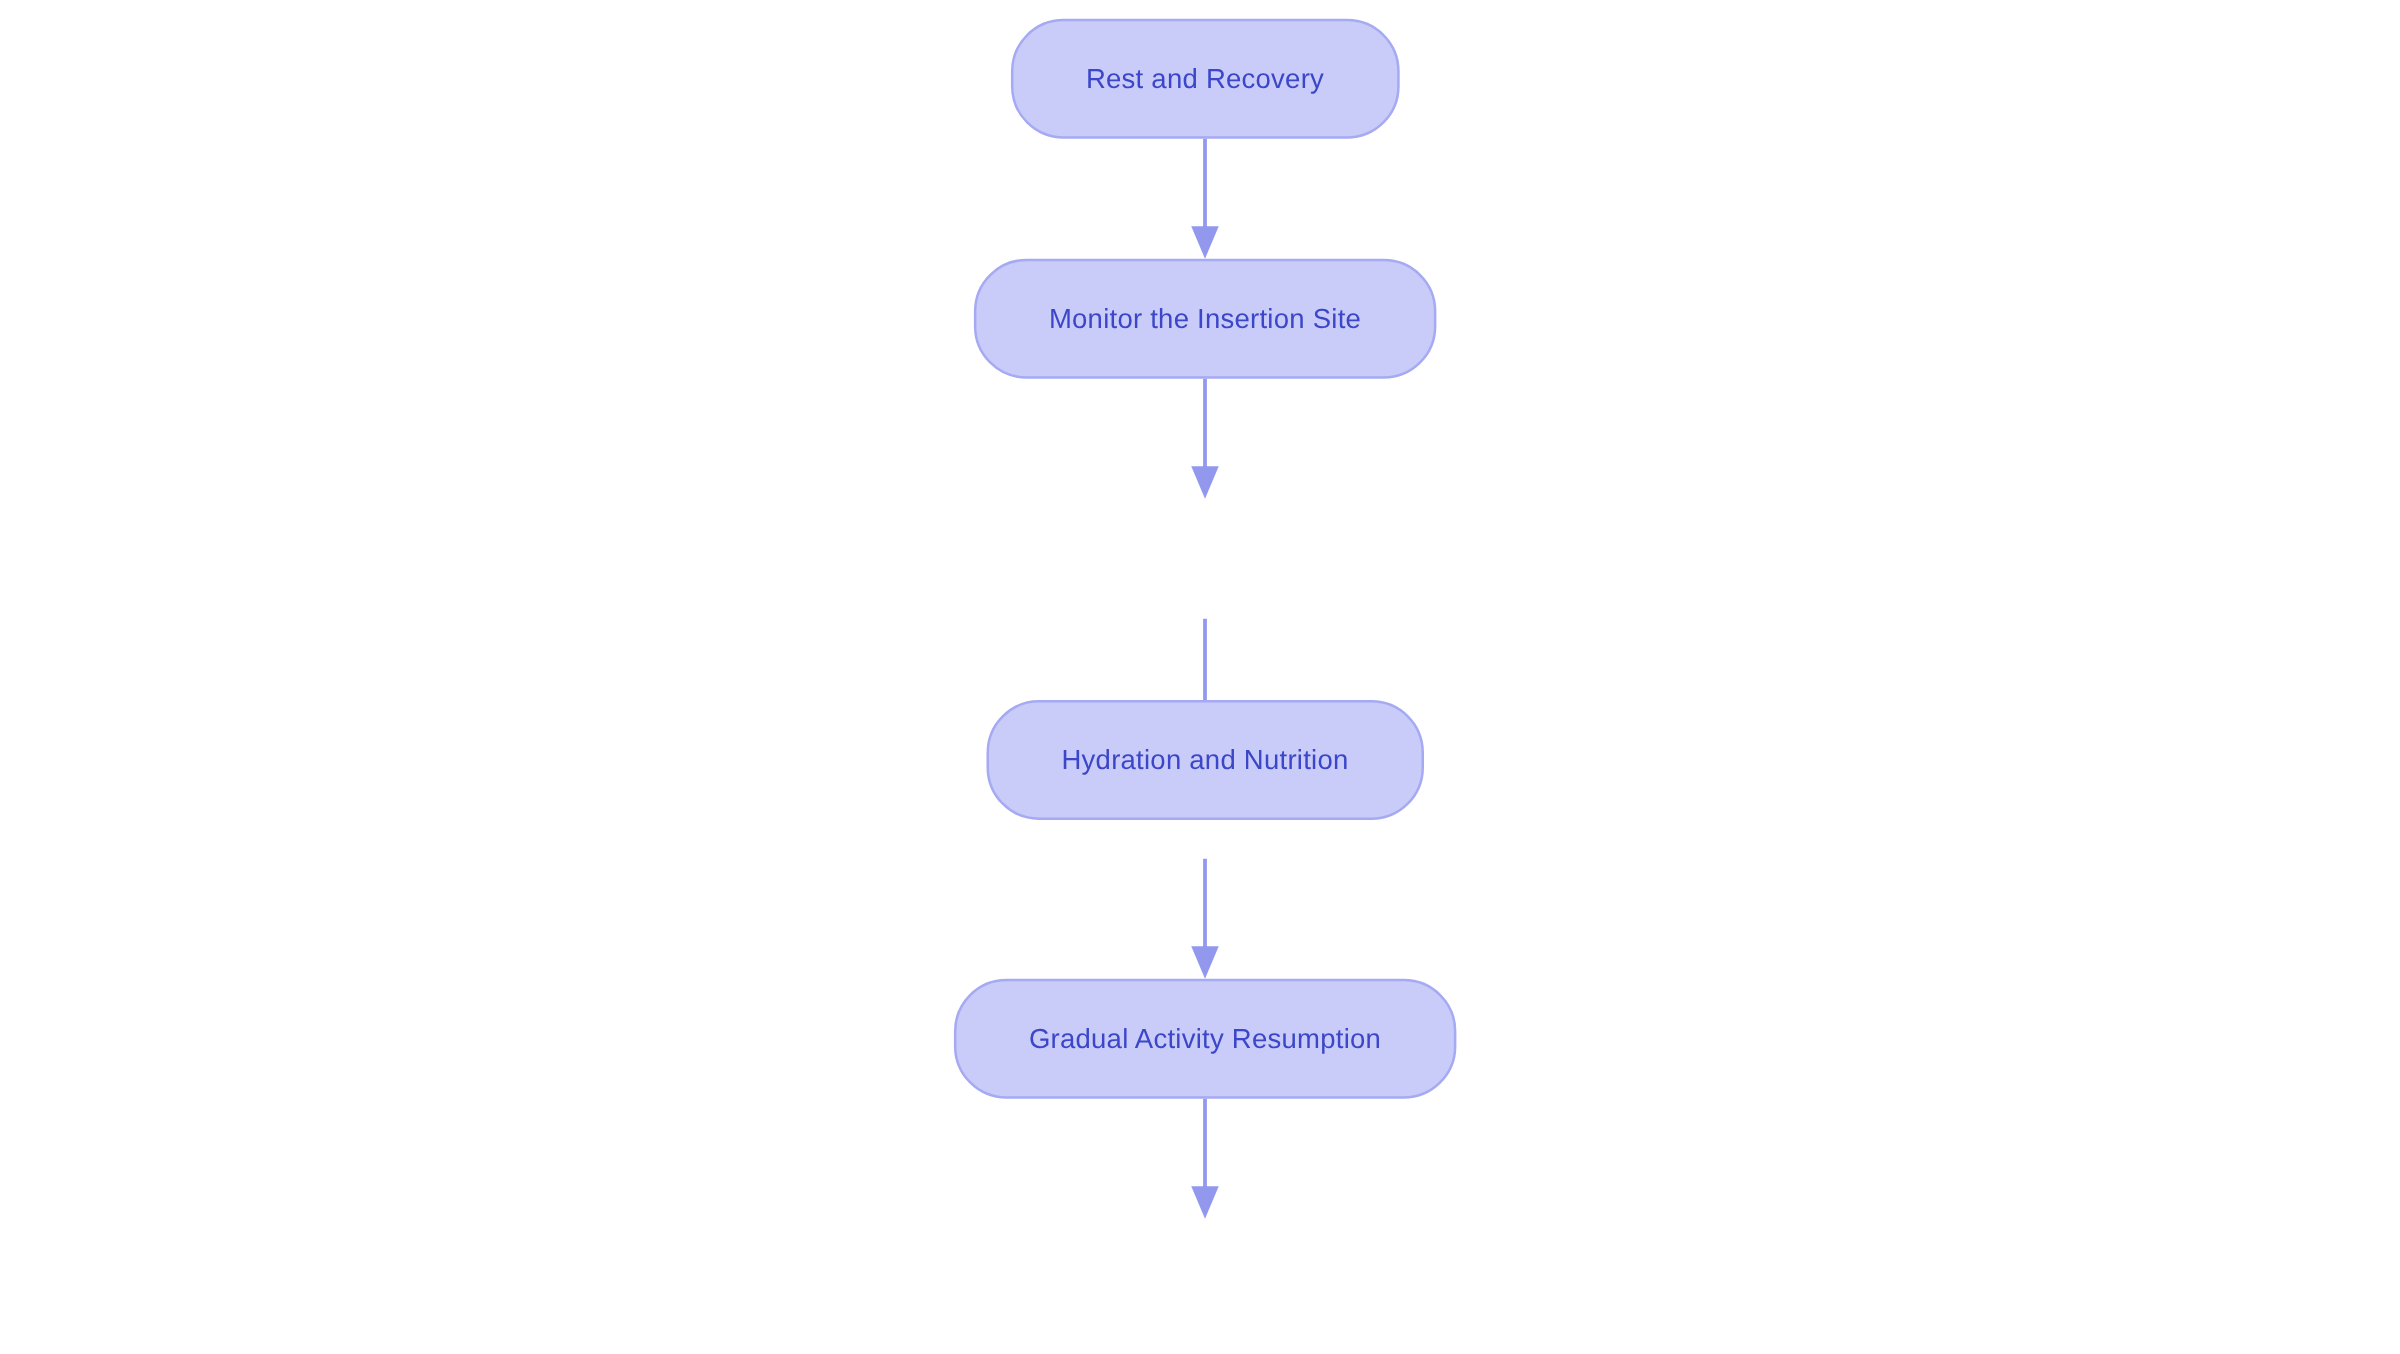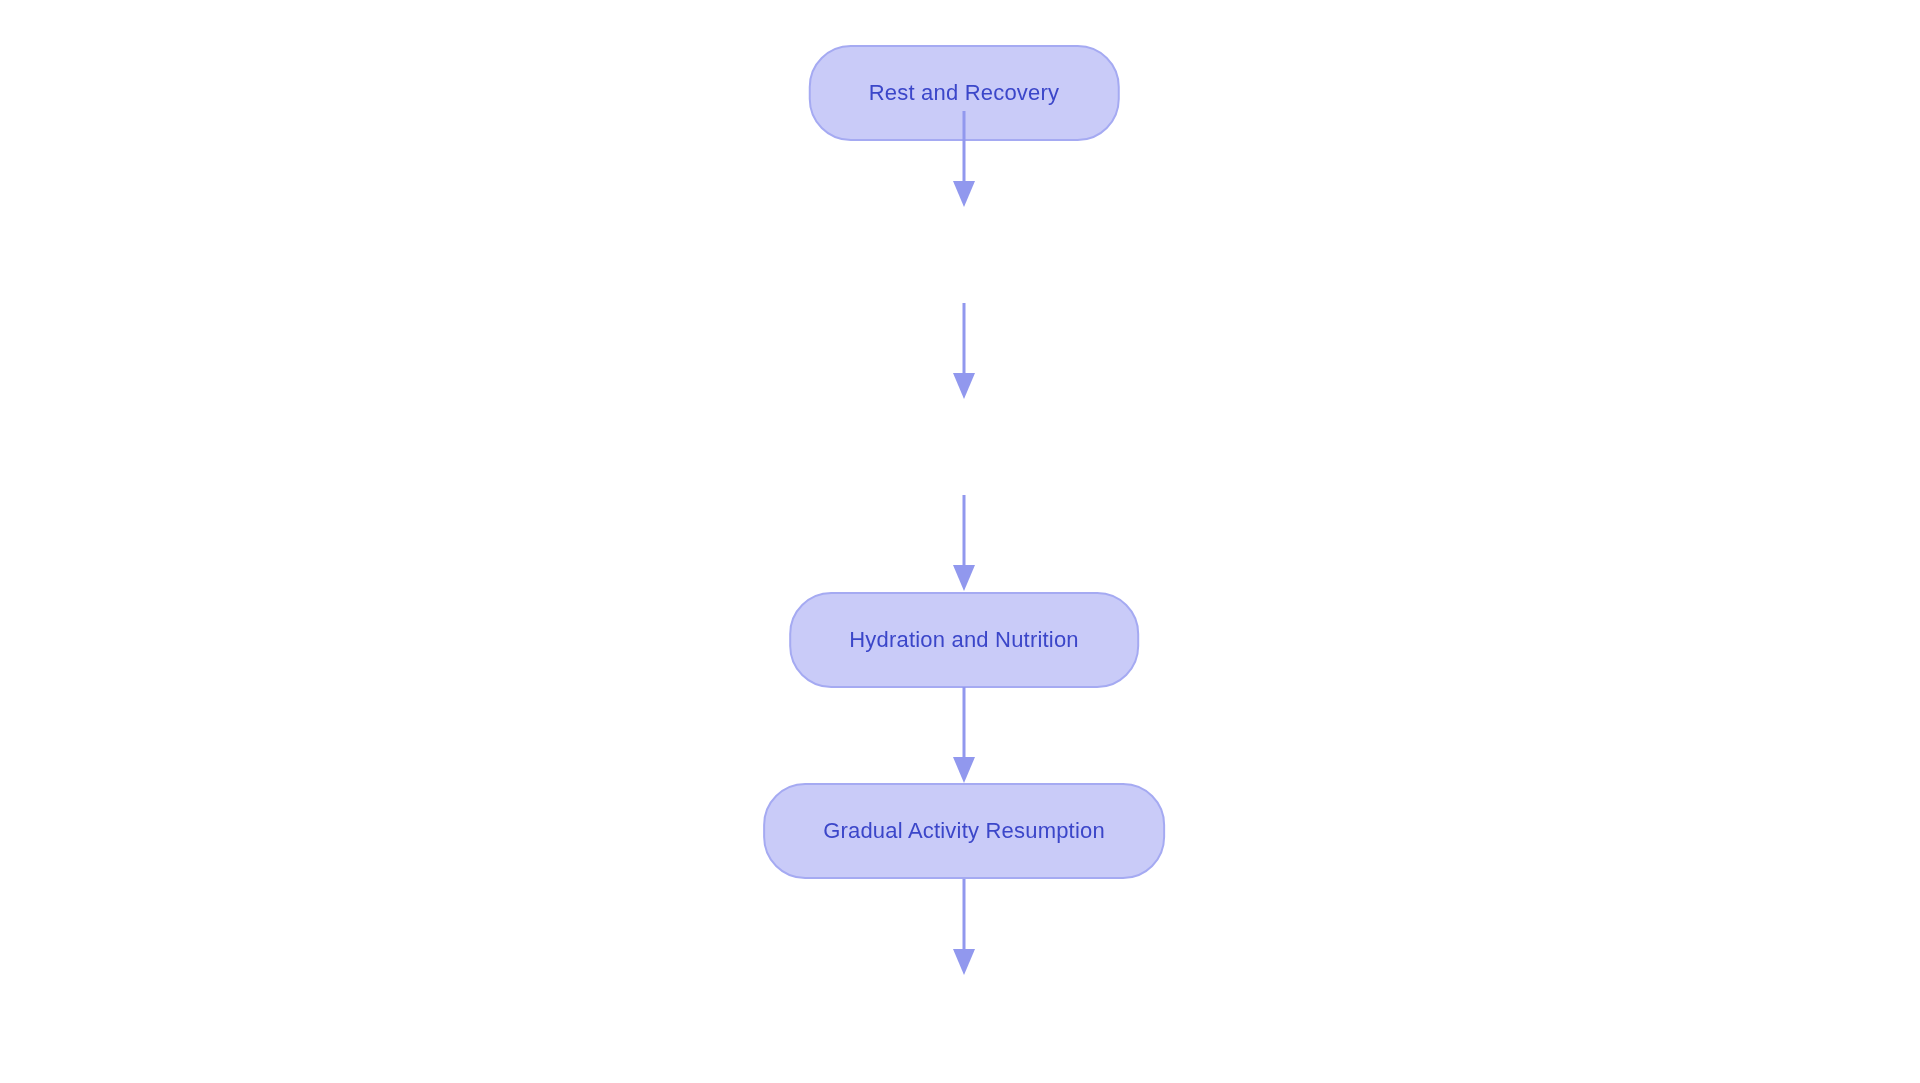--- a/index.html
+++ b/index.html
@@ -35,24 +35,24 @@
     align-items: center;
     justify-content: center;
     white-space: nowrap;
   }
   .flow-node .node-label {
     font-size: 22px;
     letter-spacing: 0.2px;
     color: var(--node-text);
   }
 
-  .n1 { top: 15px; margin-top: 30px; }
+  .n1 { top: 15px; }
   .n2 { top: 207px; }
   .n3 { top: 399px; }
-  .n4 { top: 592px; }
+  .n4 { top: 560px; }
   .n5 { top: 783px; text-align: right; }
   .n6 { top: 975px; }
 
   .flow-arrow {
     position: absolute;
     left: 964px;
     transform: translateX(-50%);
     width: 24px;
     height: 96px;
   }
@@ -90,20 +90,23 @@
 
   <div class="flow-node n1">
     <span class="node-label">Rest and Recovery</span>
   </div>
 
   <div class="flow-arrow a1">
     <div class="arrow-line"></div>
     <div class="arrow-head"></div>
   </div>
 
+  <div class="flow-node n2">
+    <span class="node-label">Monitor the Insertion Site</span>
+  </div>
 
   <div class="flow-arrow a2">
     <div class="arrow-line"></div>
     <div class="arrow-head"></div>
   </div>
 
 
   <div class="flow-arrow a3">
     <div class="arrow-line"></div>
     <div class="arrow-head"></div>

